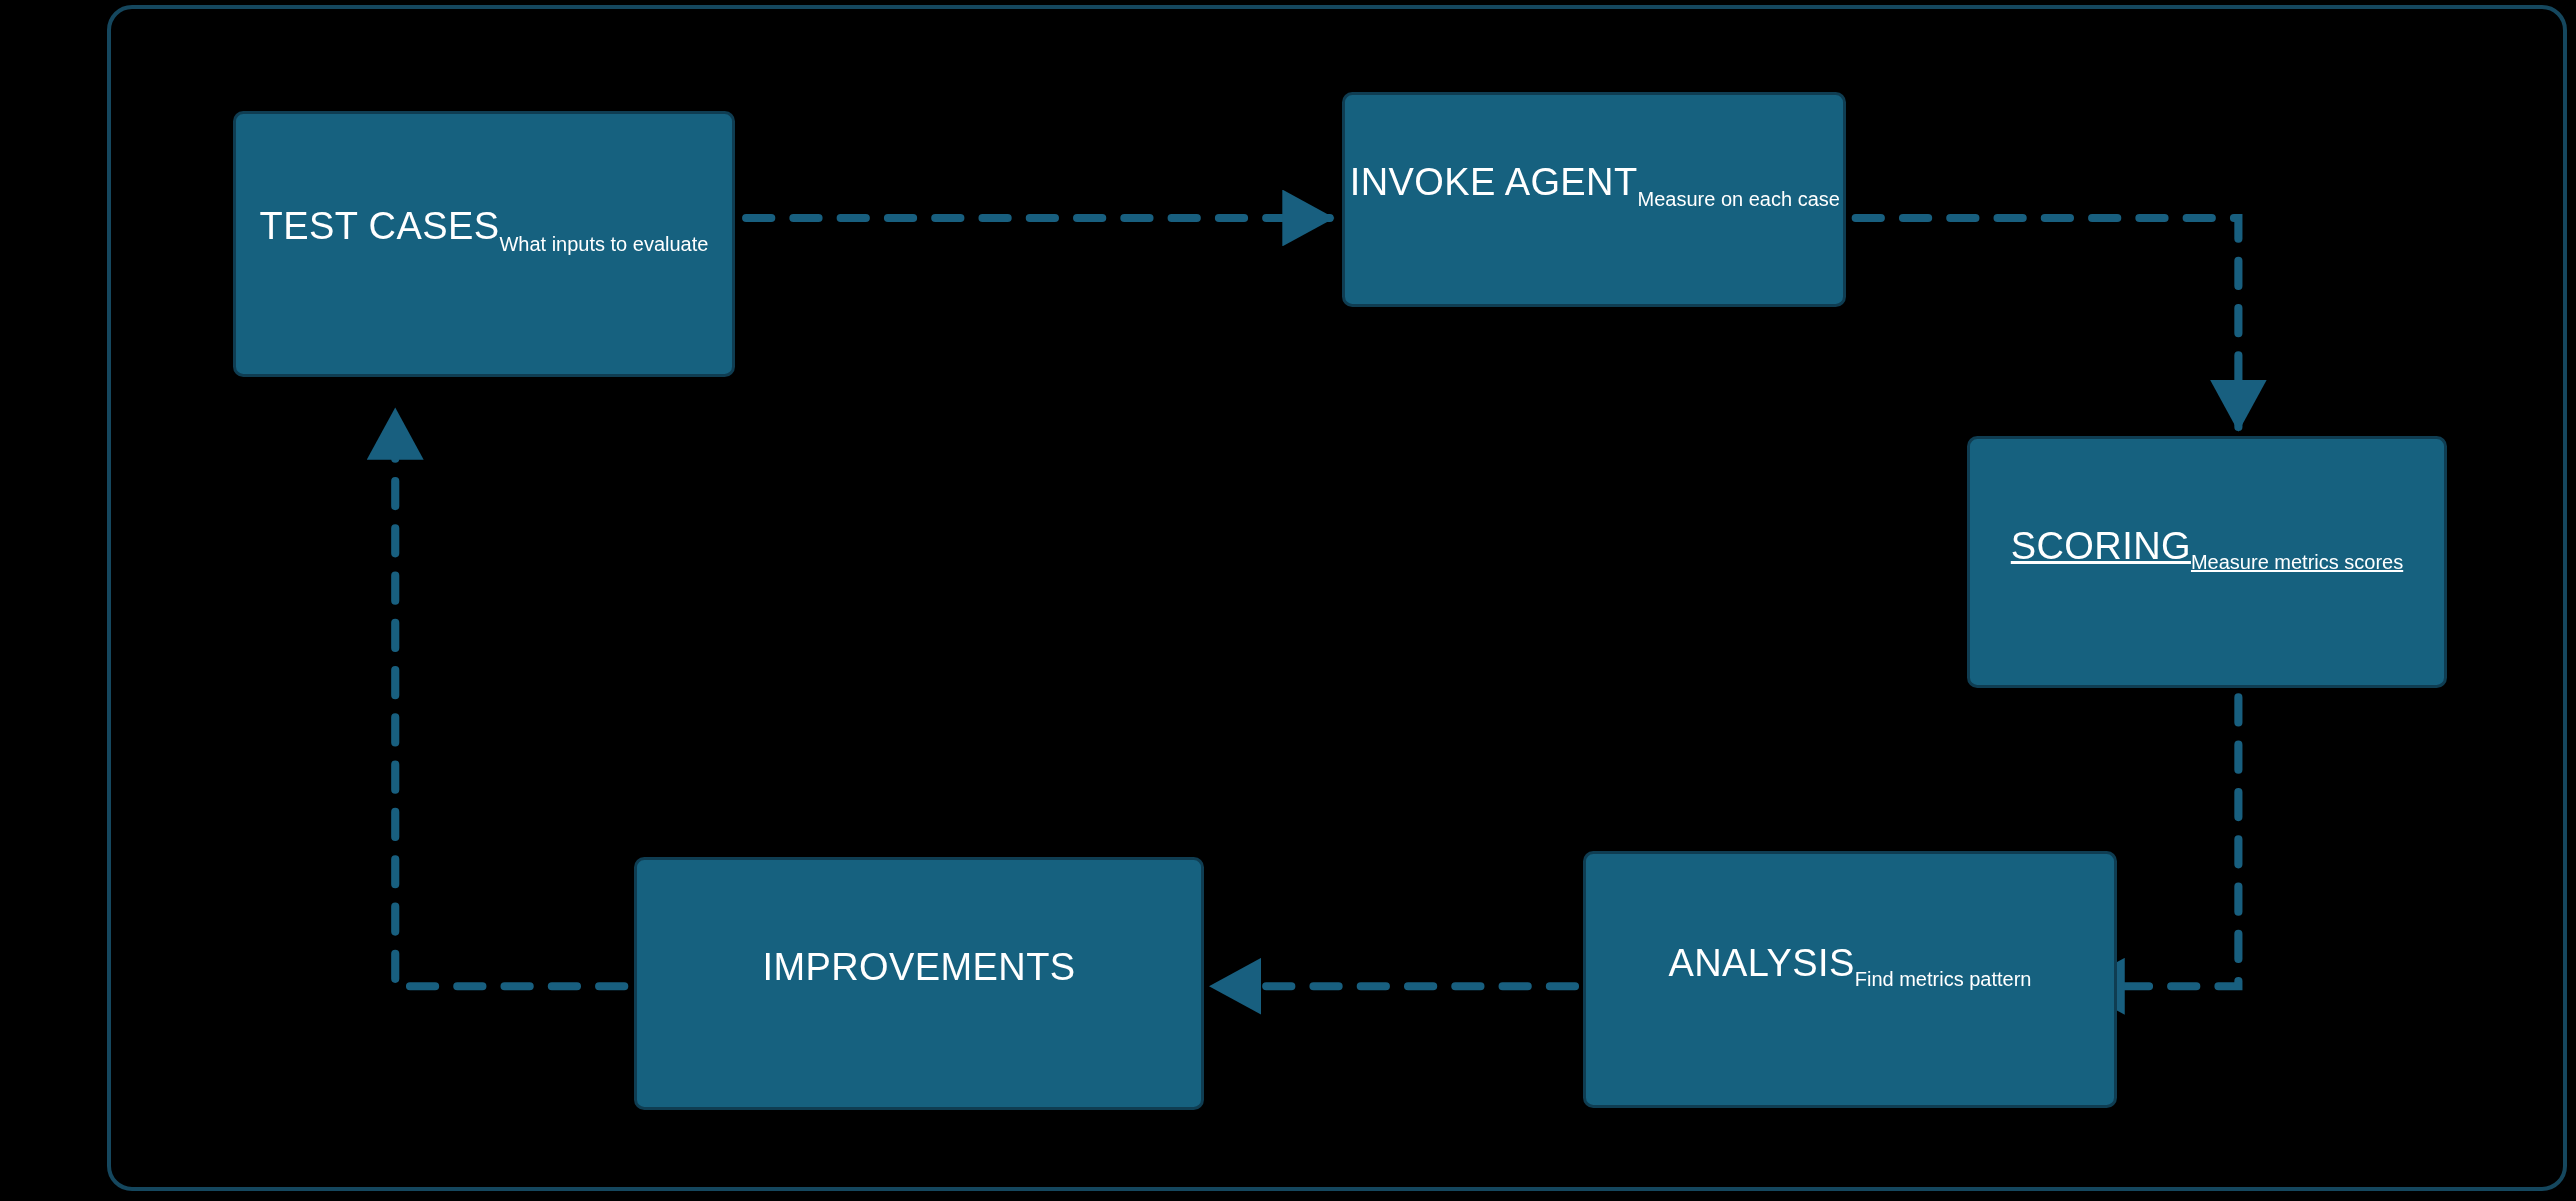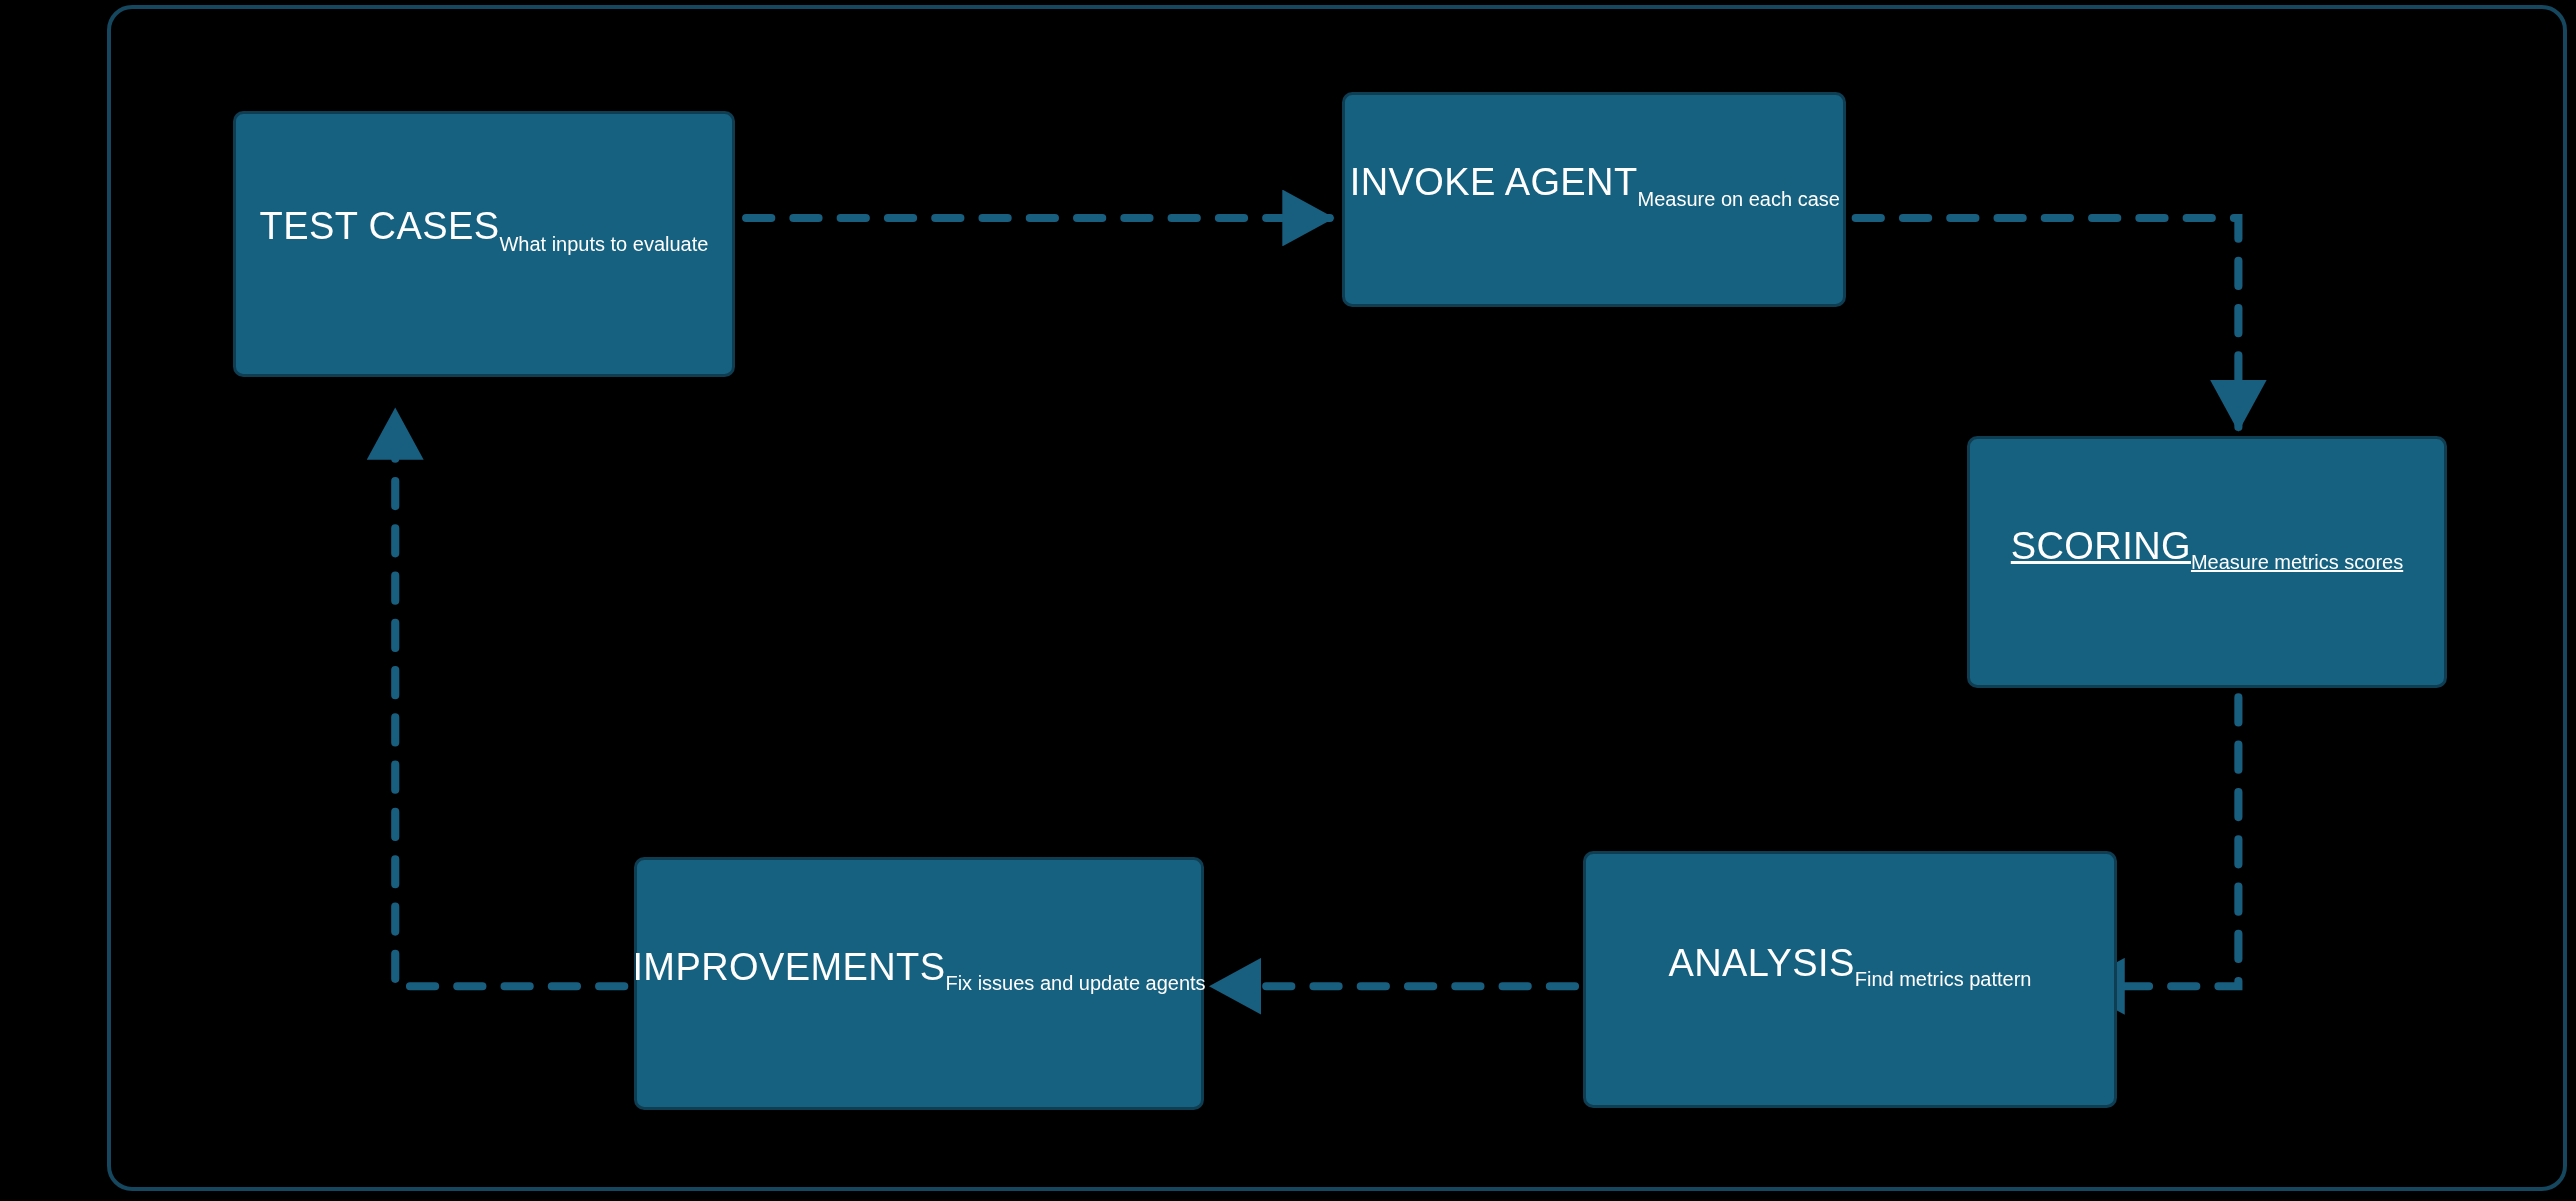--- a/index.html
+++ b/index.html
@@ -130,17 +130,16 @@
     <div class="node-subtitle">Measure metrics scores</div>
   </div>
 
   <div class="node" id="node-analysis">
     <div class="node-title">ANALYSIS</div>
     <div class="node-subtitle">Find metrics pattern</div>
   </div>
 
   <div class="node" id="node-improvements">
     <div class="node-title">IMPROVEMENTS</div>
-    <div class="node-subtitle">Fix issues and update agents</div>
   </div>
 
 </div>
 
 
 </body></html>

